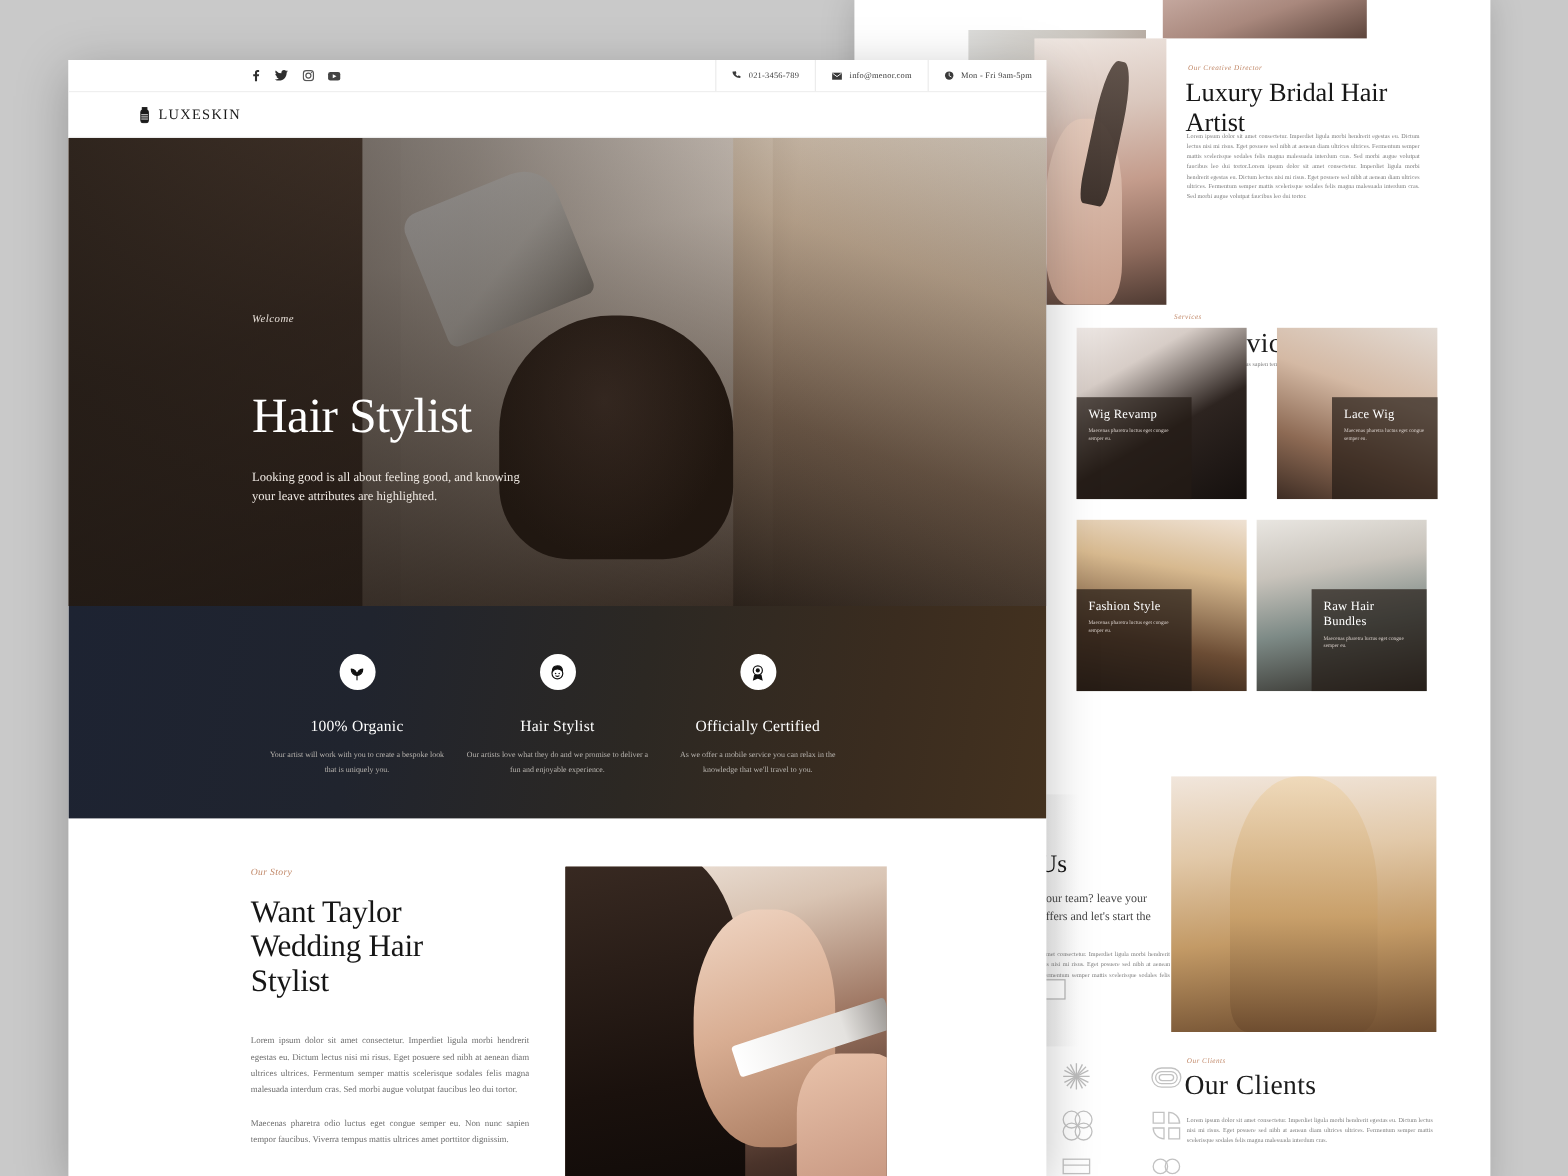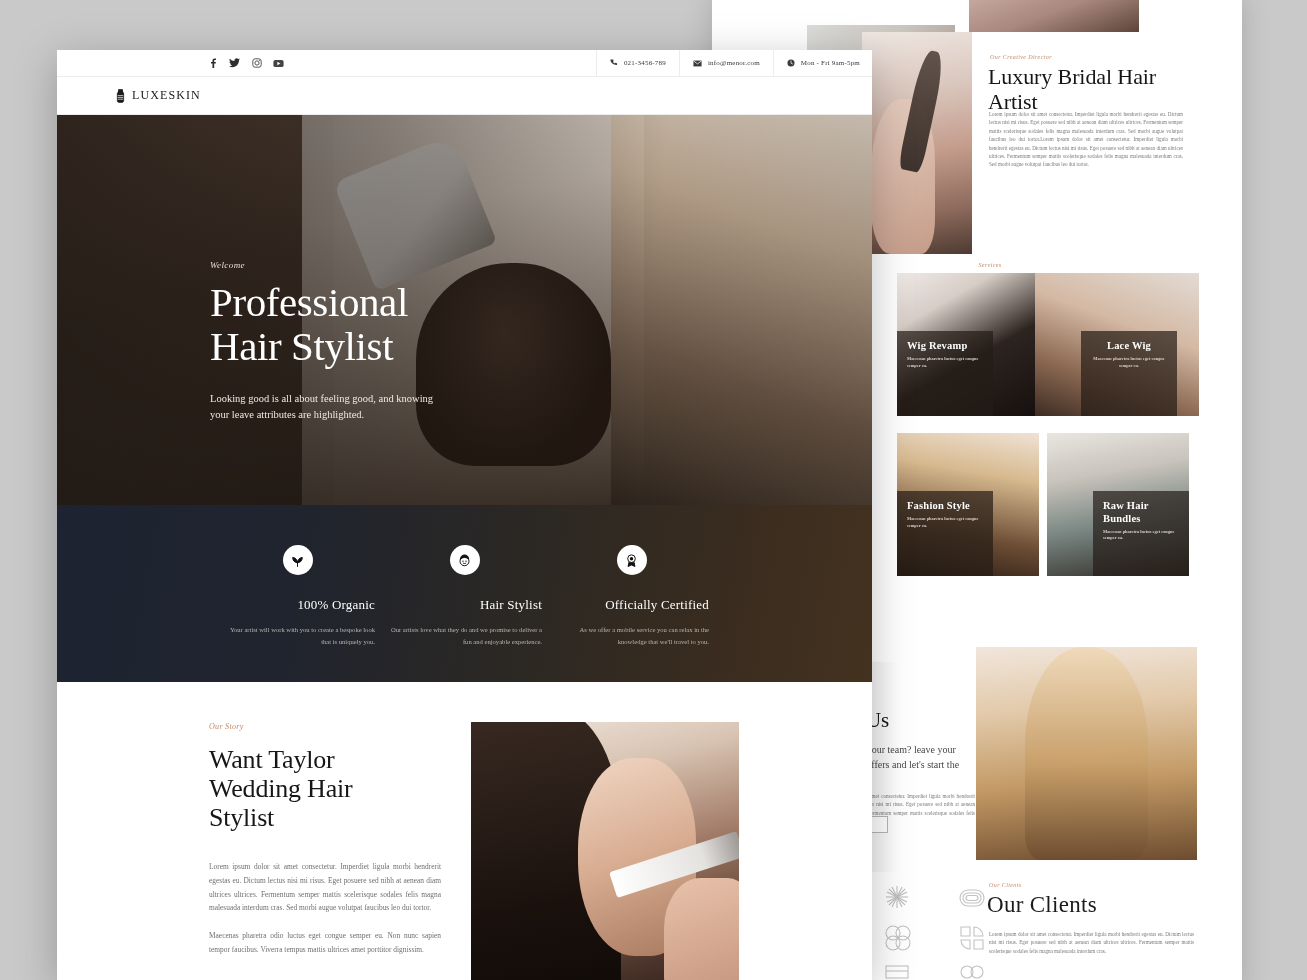--- a/index.html
+++ b/index.html
@@ -68,21 +68,21 @@
   .pr-h2 {
     position: absolute; color: #1b1b1b; font-size: 23px;
     font-family: "Liberation Serif", serif; font-weight: 400; letter-spacing: .3px;
   }
   .pr-body {
     position: absolute; color: #7b7b7b; font-size: 5.1px; line-height: 1.65;
     font-family: "Liberation Serif", serif; text-align: justify;
   }
 
   
-  .svc-card { position: absolute; overflow: hidden; font-weight: bold; }
+  .svc-card { position: absolute; overflow: hidden; }
   .svc-card .ph { position: absolute; inset: 0; }
   .svc-overlay {
     position: absolute; background: rgba(36,27,22,0.70);
     padding: 9px 10px 10px 10px;
   }
   .svc-name {
     color: #fff; font-size: 10.5px; line-height: 1.22;
     font-family: "Liberation Serif", serif; letter-spacing: .2px;
   }
   .svc-desc {
@@ -232,21 +232,21 @@
     color: #efe9e3; max-width: 240px;
   }
 
   
   .features {
     position: relative; height: 177px;
     background: linear-gradient(100deg, #1d2332 0%, #20242e 30%, #2c2823 58%, #3a2c1f 82%, #44321f 100%);
     display: flex; align-items: flex-start; justify-content: center;
     padding-top: 40px;
   }
-  .feat { width: 167px; text-align: right; padding: 0 6px; }
+  .feat { width: 167px; text-align: center; padding: 0 6px; }
   .feat-icon {
     width: 30px; height: 30px; border-radius: 50%; background: #fff;
     margin: 0 auto 22px auto; display: flex; align-items: center; justify-content: center;
   }
   .feat-icon svg { display: block; }
   .feat-title {
     font-family: "Liberation Serif", serif; font-size: 13px; color: #fff;
     letter-spacing: .2px; margin-bottom: 11px;
   }
   .feat-desc {
@@ -320,21 +320,21 @@
       <div class="pr-body" style="left:80px; top:308px; width:420px; text-align:center;">Maecenas pharetra odio luctus eget congue semper eu. Non cras sapien tempor faucibus.</div>
 
       <div class="svc-card" style="left:185px; top:281px; width:142px; height:143px;">
         <div class="ph ph-wig"></div>
         <div class="svc-overlay" style="left:0; top:58px; width:96px; height:85px;">
           <div class="svc-name">Wig Revamp</div>
           <div class="svc-desc">Maecenas pharetra luctus eget congue semper eu.</div>
         </div>
       </div>
 
-      <div class="svc-card" style="left:323px; top:281px; width:164px; height:143px;text-align:center;">
+      <div class="svc-card" style="left:352px; top:281px; width:134px; height:143px;">
         <div class="ph ph-lace"></div>
         <div class="svc-overlay" style="left:46px; top:58px; width:96px; height:85px;">
           <div class="svc-name">Lace Wig</div>
           <div class="svc-desc">Maecenas pharetra luctus eget congue semper eu.</div>
         </div>
       </div>
 
       <div class="svc-card" style="left:335px; top:441px; width:142px; height:143px;">
         <div class="ph ph-raw"></div>
         <div class="svc-overlay" style="left:46px; top:58px; width:96px; height:85px;">
@@ -485,21 +485,21 @@
     <section class="hero">
       <div class="hero-ph1"></div>
       <div class="hero-ph2"></div>
       <div class="hero-ph3"></div>
       <div class="hero-dryer"></div>
       <div class="hero-head"></div>
       <div class="hero-shade"></div>
       <div class="hero-content">
         <div class="hero-welcome">Welcome</div>
         <h1 class="hero-title">
-          <span>Professional</span><br>
+          <br>
           <span>Hair Stylist</span>
         </h1>
         <p class="hero-sub">Looking good is all about feeling good, and knowing your leave attributes are highlighted.</p>
       </div>
     </section>
 
     <section class="features">
 
       <div class="feat">
         <div class="feat-icon">

